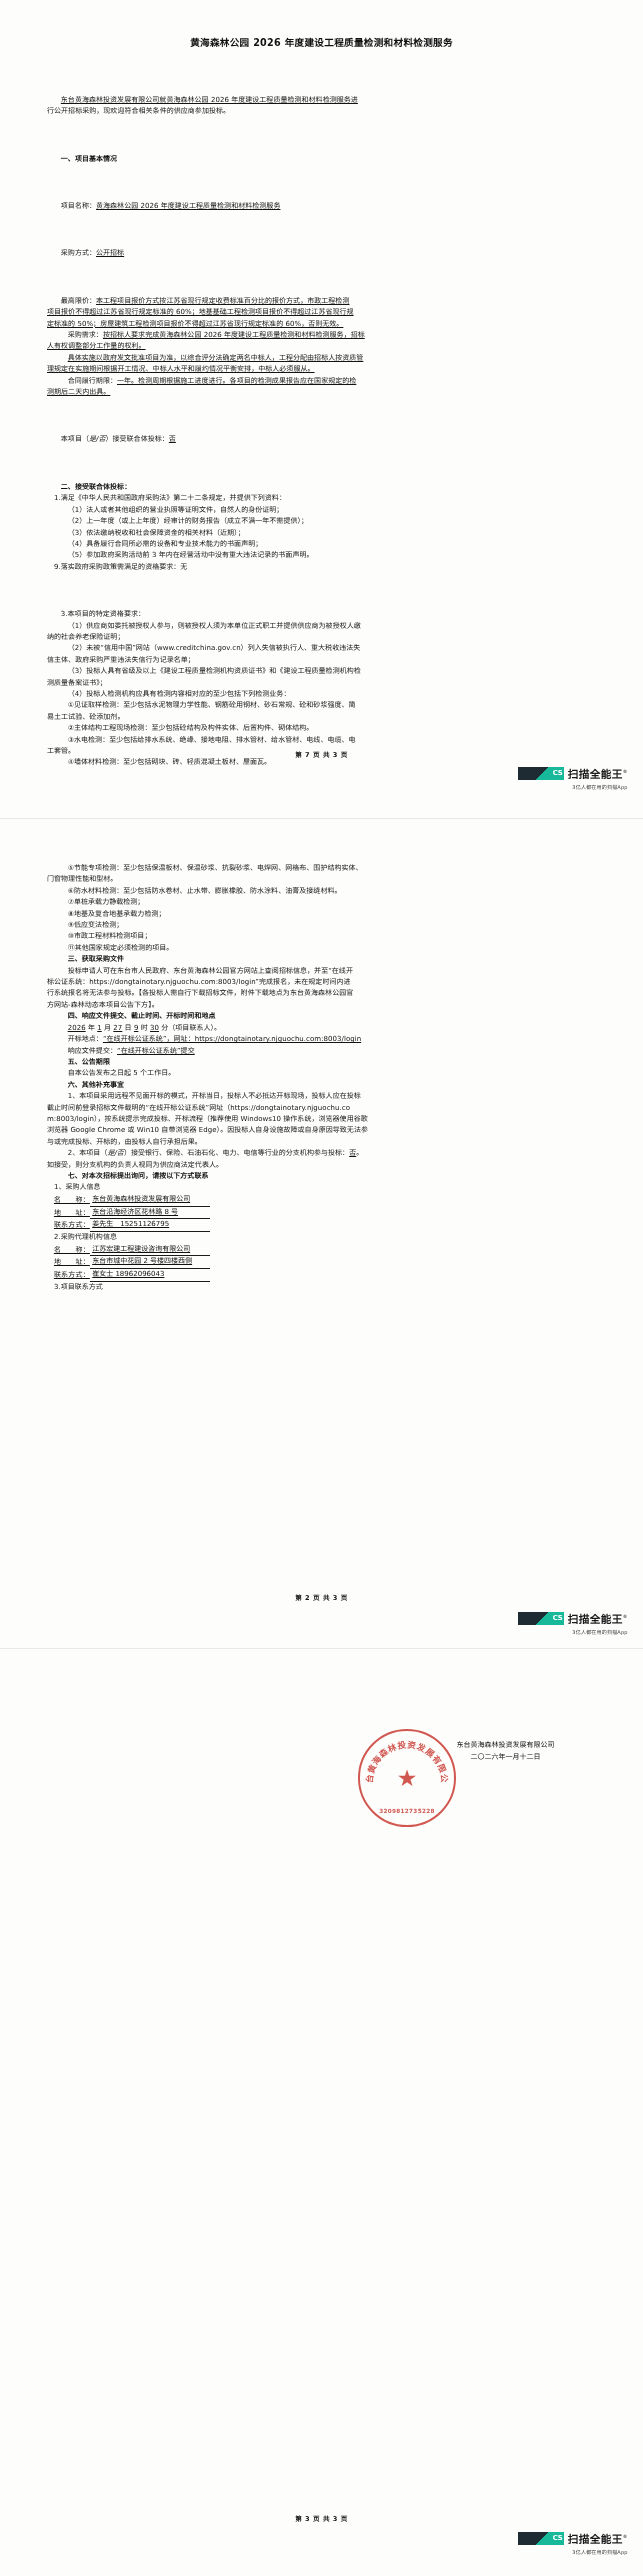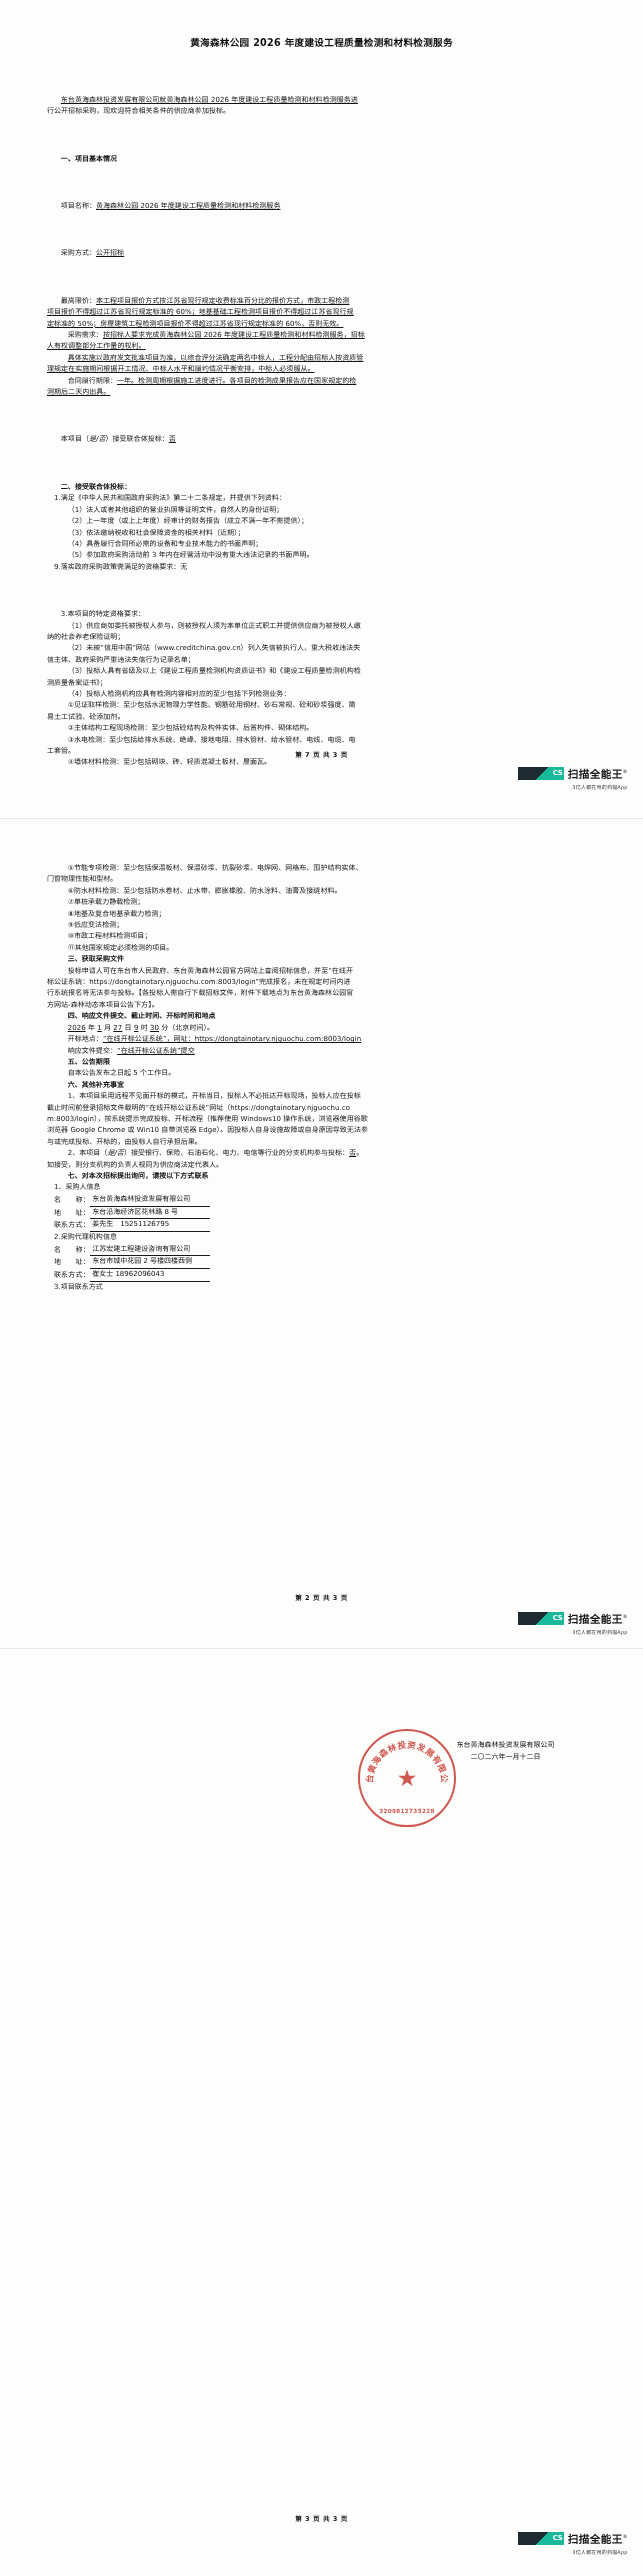--- a/index.html
+++ b/index.html
@@ -87,20 +87,21 @@
     letter-spacing:0.5px;
   }
 
   
   .crow{
     display:flex;
     align-items:flex-end;
     font-size:7px;
     line-height:11.8px;
     padding-left:6.9px;
+    text-decoration:underline;
   }
   .clabel{
     flex:0 0 auto;
     white-space:pre;
     letter-spacing:0.2px;
   }
   .cvalue{
     flex:0 0 auto;
     border-bottom:0.8px solid #1a1a1a;
     padding:0 2.3px 0 2.3px;
@@ -298,21 +299,21 @@
 
       <p class="body ind2 b">三、获取采购文件</p>
 
       <p class="body ind2">投标申请人可在东台市人民政府、东台黄海森林公园官方网站上查阅招标信息，并至“在线开</p>
       <p class="body noind">标公证系统：https://dongtainotary.njguochu.com:8003/login”完成报名，未在规定时间内进</p>
       <p class="body noind">行系统报名将无法参与投标。【各投标人需自行下载招标文件，附件下载地点为东台黄海森林公园官</p>
       <p class="body noind">方网站-森林动态本项目公告下方】。</p>
 
       <p class="body ind2 b">四、响应文件提交、截止时间、开标时间和地点</p>
 
-      <p class="body ind2"><span class="u">2026</span><span> 年 </span><span class="u">1</span><span> 月 </span><span class="u">27</span><span> 日 </span><span class="u">9</span><span> 时 </span><span class="u">30</span><span> 分（北京时间）。</span></p>
+      <p class="body ind2"><span class="u">2026</span><span> 年 </span><span class="u">1</span><span> 月 </span><span class="u">27</span><span> 日 </span><span class="u">9</span><span> 时 </span><span class="u">30</span><span> 分（项目联系人）。</span></p>
 
       <p class="body ind2"><span>开标地点：</span><span class="u">“在线开标公证系统”，网址：https://dongtainotary.njguochu.com:8003/login</span></p>
 
       <p class="body ind2"><span>响应文件提交：</span><span class="u">“在线开标公证系统”提交</span></p>
 
       <p class="body ind2 b">五、公告期限</p>
       <p class="body ind2">自本公告发布之日起 5 个工作日。</p>
 
       <p class="body ind2 b">六、其他补充事宜</p>
 

